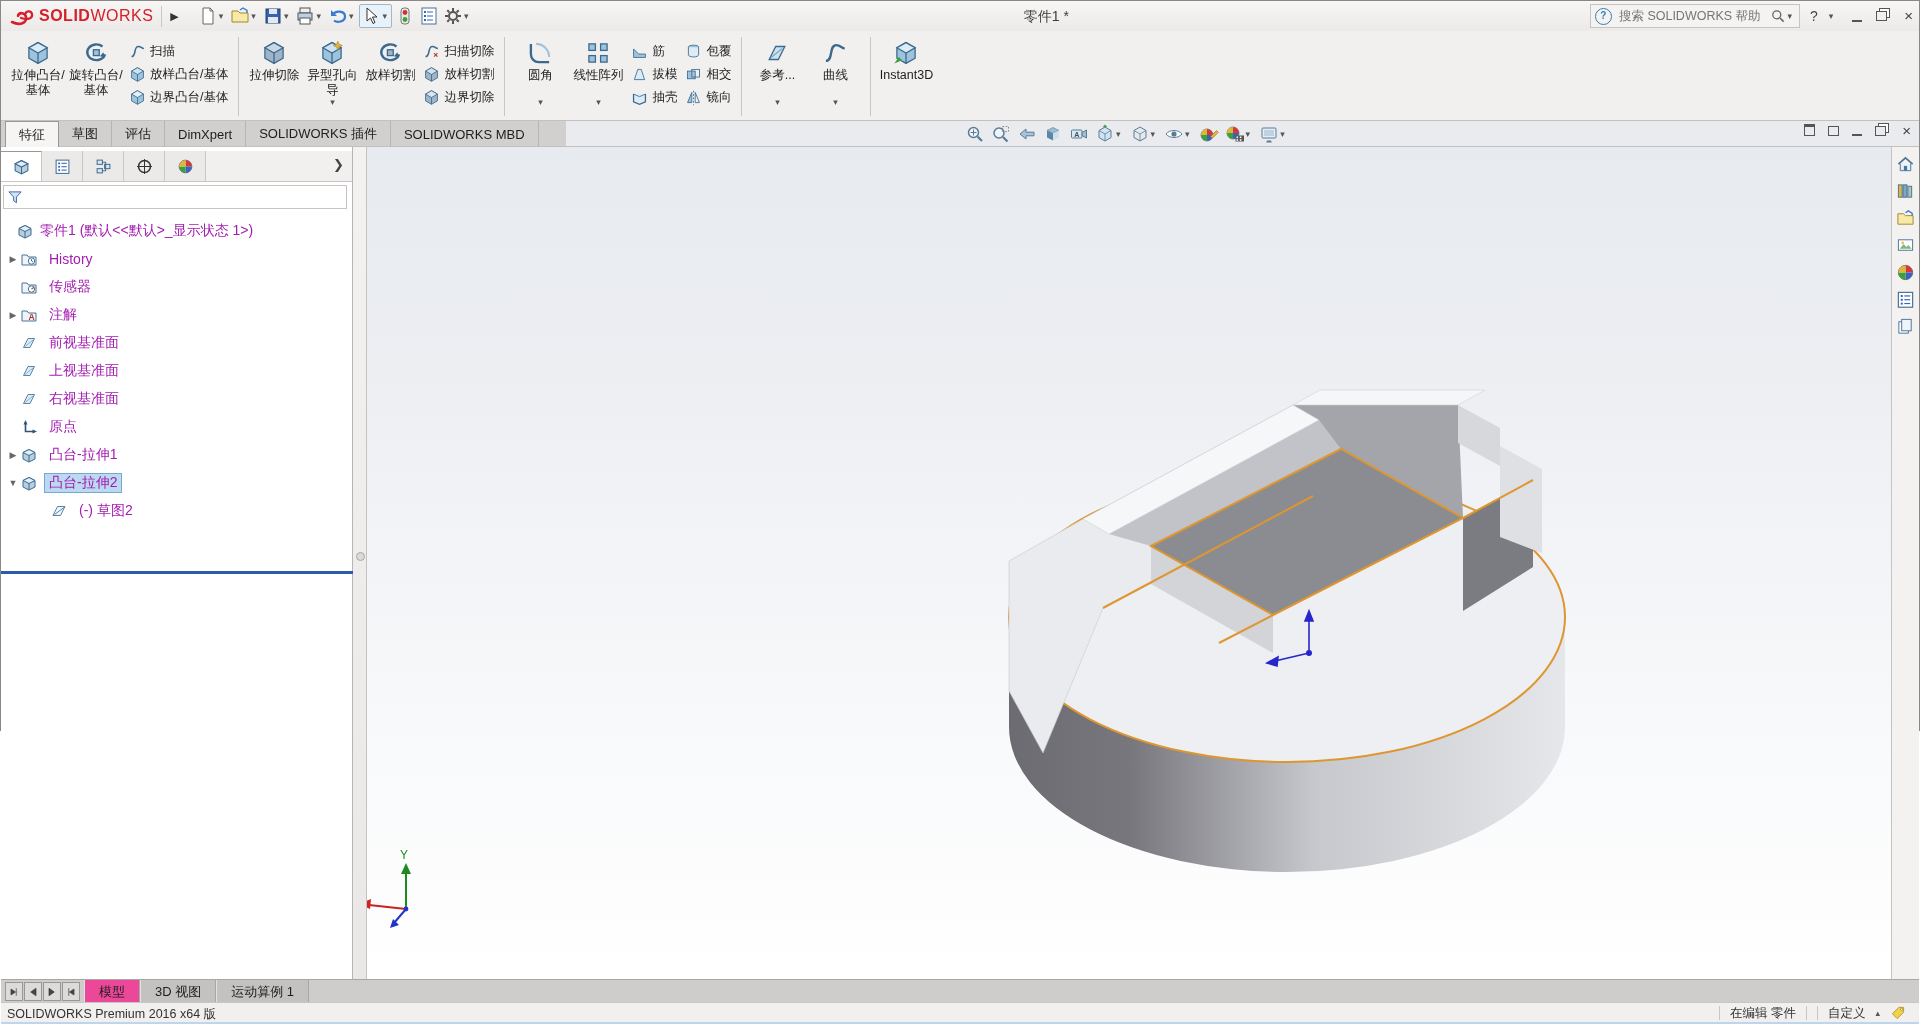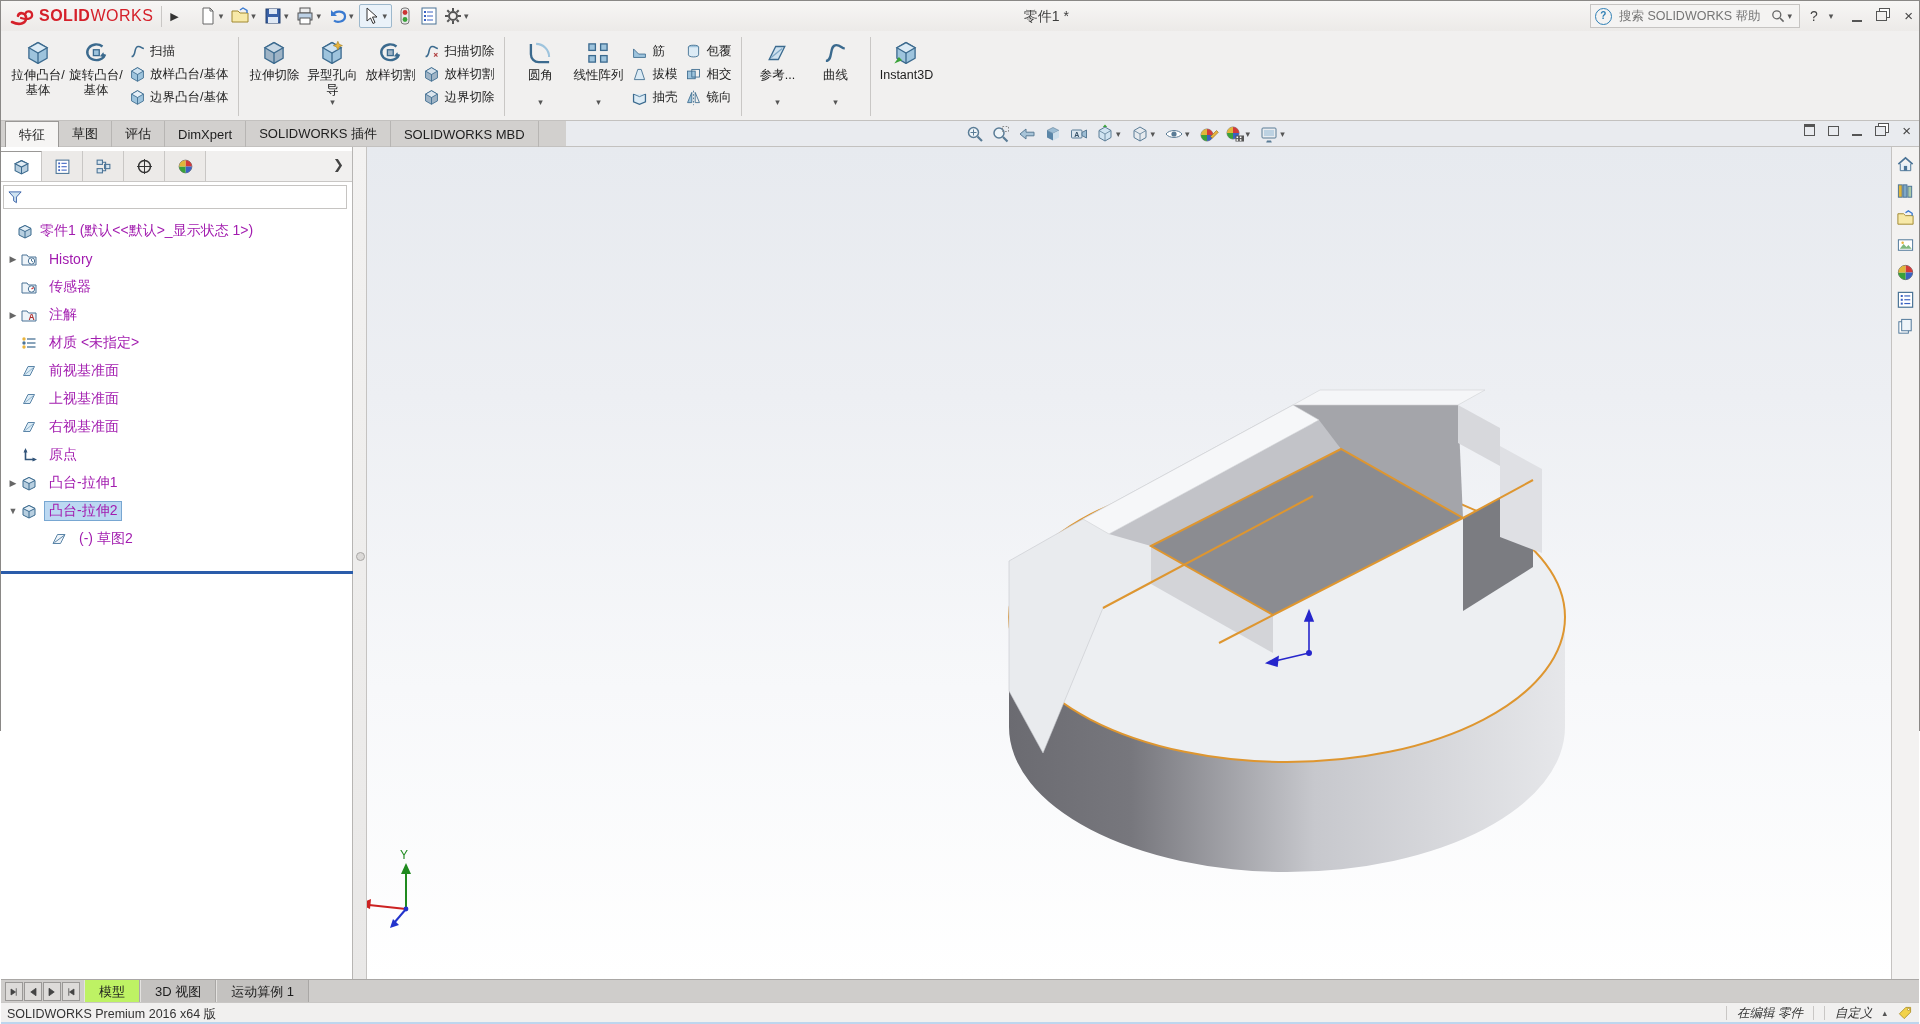--- a/index.html
+++ b/index.html
@@ -78,26 +78,26 @@
   #splitter .knob{position:absolute;left:3px;top:405px;width:7px;height:7px;border-radius:50%;background:#dcdad8;border:1px solid #a9a7a5;}
   
   #taskpane{position:absolute;right:0;top:0;width:28px;height:832px;background:#f3f2f1;border-left:1px solid #c5c3c1;box-sizing:border-box;
     display:flex;flex-direction:column;align-items:center;padding-top:6px;gap:5px;}
   .tpbtn{width:24px;height:22px;display:flex;align-items:center;justify-content:center;}
   
   #bottomtabs{position:absolute;left:0;top:978px;width:100%;height:23px;background:#cfcdcb;border-top:1px solid #a9a7a5;display:flex;align-items:stretch;}
   #navbtns{display:flex;align-items:center;padding:0 4px;gap:1px;}
   .nav{width:16px;height:17px;background:#dddbd9;border:1px solid #9a9896;display:flex;align-items:center;justify-content:center;}
   .btab{padding:0 14px;display:flex;align-items:center;font-size:13px;color:#1d1d1d;background:#c4c2c0;border-right:1px solid #a9a7a5;border-left:1px solid #e4e2e0;}
-  .btab.active{background:#bef264;}
+  .btab.active{background:#ec4899;}
   
   #statusbar{position:absolute;left:0;top:1001px;width:100%;height:20px;background:#f1f0ef;border-top:1px solid #c9c7c5;
     display:flex;align-items:flex-end;font-size:12.5px;color:#333;}
   #status-left{padding-left:6px;}
-  #status-right{position:absolute;right:6px;display:flex;align-items:center;gap:10px;height:100%;font-style:italic;}
+  #status-right{position:absolute;right:13px;display:flex;align-items:center;gap:10px;height:100%;}
   .ssep{width:1px;height:14px;background:#c9c7c5;}
   #bluestrip{position:absolute;left:0;top:1021px;width:100%;height:3px;background:#bdd6ee;}
   
   #watermark{position:absolute;right:20px;top:962px;font-size:34px;font-weight:bold;color:#8d939d;opacity:.72;z-index:40;pointer-events:none;letter-spacing:1px;}
 </style>
 </head>
 <body>
 
 <div id="app">
 
@@ -698,37 +698,20 @@
           <div class="trow">
             <span style="width:4px;flex:none;"></span>
     <span class="texp">▶</span>
     <span class="ticon">
               <svg width="16" height="16" viewBox="0 0 16 16">
                 <path d="M1 4h5l1.5 2H15v8H1z" fill="#eef4f9" stroke="#4a7396"></path>
                 <text x="10.5" y="13" font-size="8.5" font-weight="bold" text-anchor="middle" fill="#b03030">A</text>
               </svg>
             </span>
     <span class="tlabel">注解</span>
-          </div>
-          <div class="trow">
-            <span style="width:4px;flex:none;"></span>
-    <span class="texp"></span>
-    <span class="ticon">
-              <svg width="16" height="16" viewBox="0 0 16 16">
-                <g stroke="#4a7396" stroke-width="1.3">
-                  <line x1="6" y1="4" x2="14.5" y2="4"></line>
-                  <line x1="6" y1="8" x2="14.5" y2="8"></line>
-                  <line x1="6" y1="12" x2="14.5" y2="12"></line>
-                </g>
-                <circle cx="3" cy="4" r="1.7" fill="#e8b33c"></circle>
-                <circle cx="3" cy="8" r="1.7" fill="#4a7396"></circle>
-                <circle cx="3" cy="12" r="1.7" fill="#e8b33c"></circle>
-              </svg>
-            </span>
-    <span class="tlabel">材质 &lt;未指定&gt;</span>
           </div>
           <div class="trow">
             <span style="width:4px;flex:none;"></span>
     <span class="texp"></span>
     <span class="ticon">
               <svg width="16" height="16" viewBox="0 0 16 16">
                 <path d="M2.5 12.5l4.5-9h6.5l-4.5 9z" fill="#dcecf6" stroke="#5b85a8"></path>
                 <line x1="4" y1="11.5" x2="12" y2="5" stroke="#8fb3cd"></line>
               </svg>
             </span>

